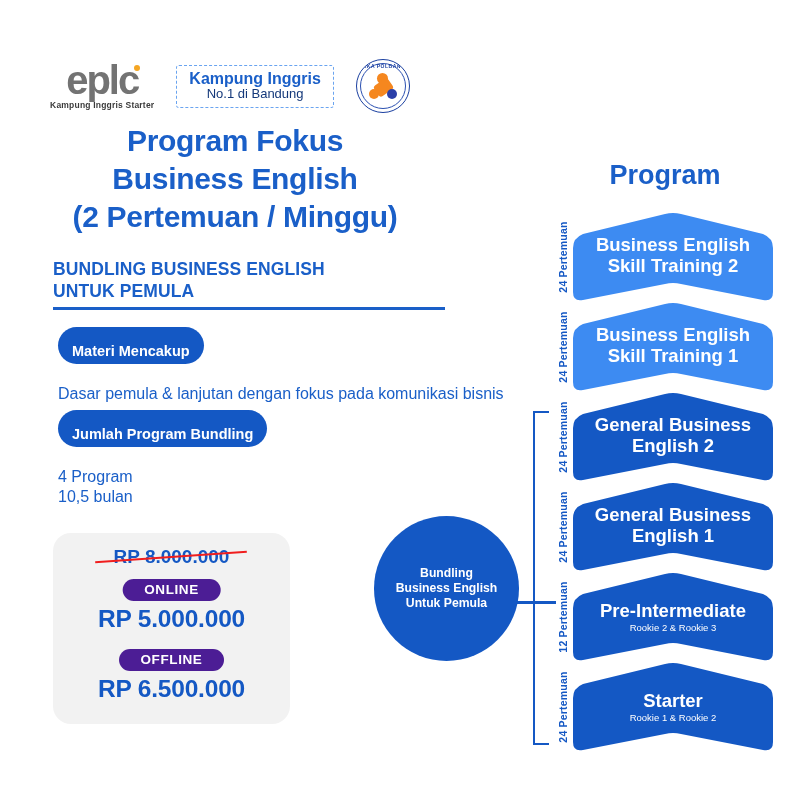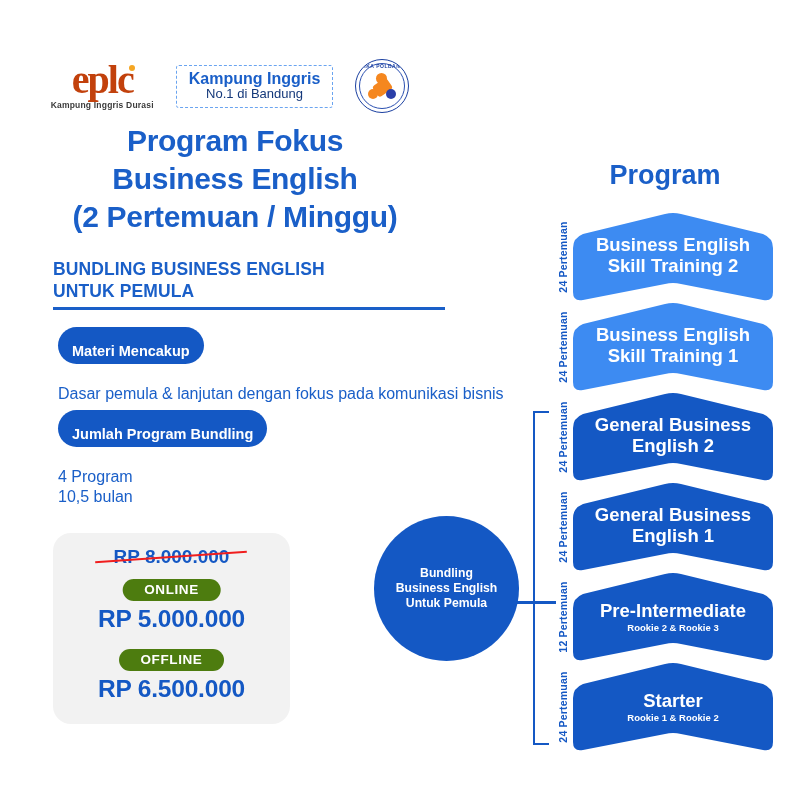--- a/index.html
+++ b/index.html
@@ -11,21 +11,21 @@
     position:relative;
   }
   .stage{position:relative;width:800px;height:800px;}
 
   
   .logo-row{position:absolute;left:0;top:58px;width:460px;height:56px;
     display:flex;align-items:center;justify-content:center;gap:22px;}
 
   .eplc{display:flex;flex-direction:column;align-items:center;}
   .eplc-word{position:relative;font-size:40px;line-height:34px;font-weight:700;
-    letter-spacing:-2px;color:#c2410c;font-family:Liberation Serif, serif;}
+    letter-spacing:-2px;color:#737373;font-family:Liberation Sans, sans-serif;}
   .eplc-dot{position:absolute;right:-2px;top:2px;width:6px;height:6px;border-radius:50%;
     background:#f5a623;}
   .eplc-sub{font-size:8.5px;font-weight:700;color:#3b3b3b;letter-spacing:.2px;margin-top:3px;}
 
   .badge-box{border:1.6px dashed #6aa4f0;border-radius:3px;padding:5px 12px;text-align:center;}
   .badge-l1{font-size:16px;font-weight:700;color:#1a5fc8;line-height:15px;}
   .badge-l2{font-size:13px;font-weight:400;color:#14387a;line-height:16px;}
 
   .polban{width:52px;height:52px;border-radius:50%;border:1.5px solid #1a3fa0;
     position:relative;background:#fff;overflow:hidden;}
@@ -53,21 +53,21 @@
   .blk{position:absolute;left:58px;}
   .blk1{top:327px;} .blk2{top:410px;} .blk3{top:467px;}
 
   
   .card{position:absolute;left:53px;top:533px;width:237px;height:191px;
     background:#f2f2f2;border-radius:18px;}
   .strike{position:absolute;left:0;top:13px;width:237px;text-align:center;
     color:#1458c4;font-weight:700;font-size:19px;}
   .strike .bar{position:absolute;left:42px;top:10px;width:152px;height:2.2px;background:#f01e1e;
     transform:rotate(-4deg);}
-  .tag{position:absolute;left:50%;transform:translateX(-50%);background:#4d7c0f;color:#fff;
+  .tag{position:absolute;left:50%;transform:translateX(-50%);background:#4c1d95;color:#fff;
     border-radius:20px;font-weight:700;font-size:13.5px;letter-spacing:.6px;
     padding:3px 22px 4px;}
   .tag1{top:46px;} .tag2{top:116px;}
   .big{position:absolute;left:0;width:237px;text-align:center;color:#1458c4;
     font-weight:700;font-size:24.5px;letter-spacing:-.2px;}
   .big1{top:72px;} .big2{top:142px;}
 
   
   .circle{position:absolute;left:374px;top:516px;width:145px;height:145px;border-radius:50%;
     background:#1458c4;display:flex;align-items:center;justify-content:center;}
@@ -87,33 +87,33 @@
   .vlabel{position:absolute;left:0;top:0;height:90px;width:16px;
     display:flex;align-items:center;justify-content:center;}
   .vlabel span{transform:rotate(-90deg);white-space:nowrap;color:#1458c4;
     font-weight:700;font-size:10.5px;letter-spacing:.2px;}
   .chev{position:absolute;left:18px;top:0;width:200px;height:90px;}
   .chev svg{display:block;width:200px;height:90px;}
   .chev-txt{position:absolute;left:18px;top:0;width:200px;height:90px;
     display:flex;flex-direction:column;align-items:center;justify-content:flex-start;
     padding-top:22px;box-sizing:border-box;pointer-events:none;}
   .chev-txt .t1{color:#fff;font-weight:700;font-size:18.5px;line-height:21px;text-align:center;}
-  .chev-txt .t2{color:#fff;font-weight:700;font-size:9.5px;line-height:12px;text-align:center;margin-top:1px;}
+  .chev-txt .t2{color:#fff;font-weight:400;font-size:9.5px;line-height:12px;text-align:center;margin-top:1px;}
   .chev-txt.single{padding-top:28px;}
 </style>
 </head>
 <body>
 
 <div class="stage">
 
   <div class="logo-row">
 
     <div class="eplc">
       <div class="eplc-word">eplc<span class="eplc-dot"></span></div>
-      <div class="eplc-sub">Kampung Inggris Durasi</div>
+      <div class="eplc-sub">Kampung Inggris Starter</div>
     </div>
 
     <div class="badge-box">
       <div class="badge-l1">Kampung Inggris</div>
       <div class="badge-l2">No.1 di Bandung</div>
     </div>
 
     <div class="polban">
       <div class="ring"></div>
       <div class="topw">IKA POLBAN</div>

